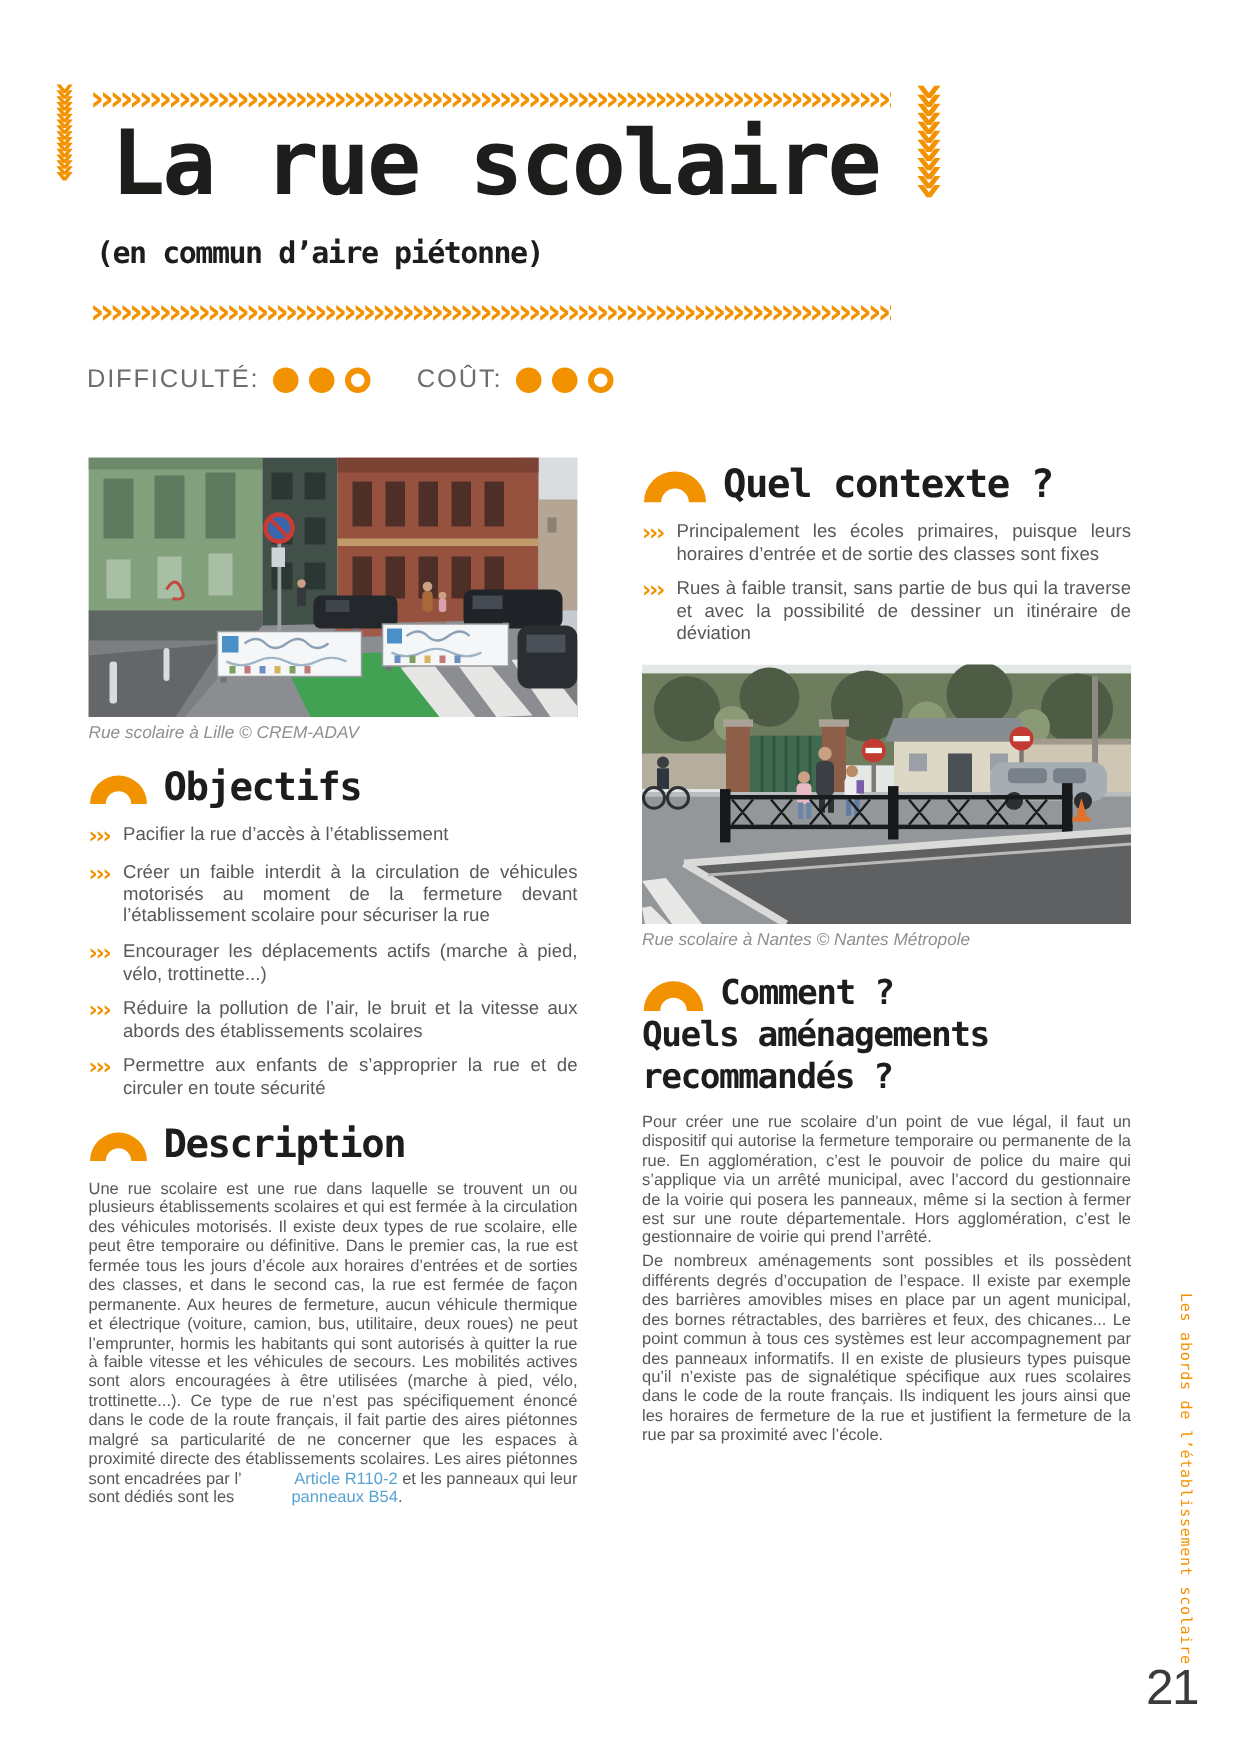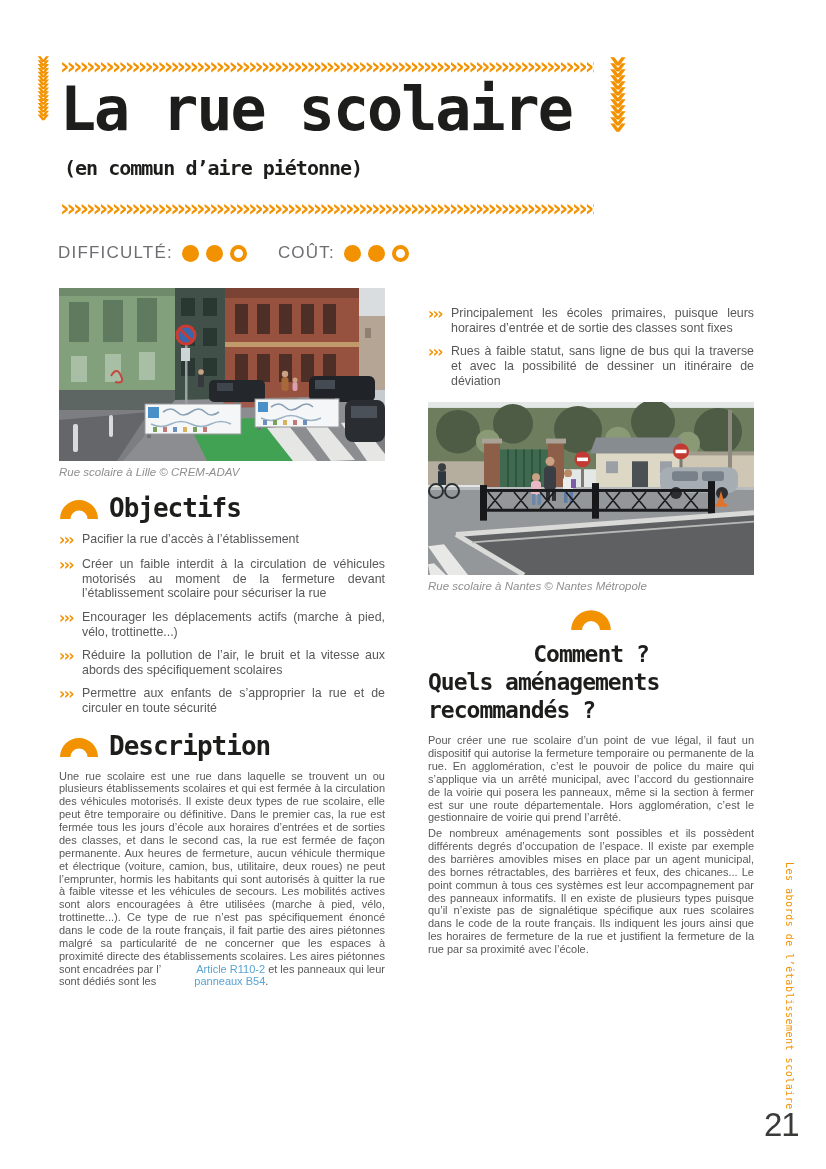--- a/index.html
+++ b/index.html
@@ -25,53 +25,53 @@
   .chev-top{top:2px;}
   .chev-bottom{bottom:6px;}
   .chev-v{
     position:absolute;top:0;height:174px;overflow:hidden;white-space:nowrap;
     color:var(--orange);font-family:"DejaVu Sans",sans-serif;font-weight:bold;
     writing-mode:vertical-rl;letter-spacing:-6px;
   }
   .chev-left{left:0;width:27px;font-size:24px;line-height:27px;}
   .chev-right{right:0;width:44px;font-size:34px;line-height:44px;letter-spacing:-8px;}
   .title{
-    position:absolute;left:30px;top:20px;margin:0;white-space:nowrap;
+    position:absolute;left:44px;top:20px;margin:0;white-space:nowrap;
     font-family:"DejaVu Sans Mono",monospace;font-weight:bold;
     font-size:60px;letter-spacing:-2px;color:var(--ink);
   }
   .subtitle{
     position:absolute;left:34px;top:102px;
     font-family:"DejaVu Sans Mono",monospace;font-weight:bold;
     font-size:20px;letter-spacing:-1px;color:var(--ink);
   }
   
   .ratings{position:absolute;left:58px;top:242px;display:flex;align-items:center;height:22px;}
   .rlabel{font-size:17px;color:var(--label);letter-spacing:1.2px;font-family:"Liberation Sans",sans-serif;text-align:right;}
   .dots{display:flex;align-items:center;margin:0 24px 0 9px;}
   .dot{width:17px;height:17px;border-radius:50%;background:var(--orange);margin-right:7px;box-sizing:border-box;}
   .dot.ring{background:#fff;border:4.5px solid var(--orange);}
   
   .col{position:absolute;width:326px;}
-  .col-left{left:59px;top:288px;}
+  .col-left{left:59px;top:305px;}
   .col-right{left:428px;top:306px;}
   .photo{display:block;width:326px;height:173px;}
   .caption{margin-top:5px;font-size:11.5px;font-style:italic;color:var(--caption);}
   h2.sec{
     display:flex;align-items:center;gap:10px;margin:15px 0 9px;
     font-family:"DejaVu Sans Mono",monospace;font-size:26px;font-weight:bold;
     color:var(--ink);letter-spacing:-1px;
   }
   .col-right h2.sec:first-child{margin-top:2px;}
   h2.multi{
     display:block;margin:15px 0 10px;
     font-family:"DejaVu Sans Mono",monospace;font-size:23px;font-weight:bold;
     color:var(--ink);letter-spacing:-1px;line-height:1.22;
   }
-  h2.multi .h2line{display:flex;align-items:center;gap:10px;flex-direction:column;}
+  h2.multi .h2line{display:flex;align-items:center;gap:10px;}
   .arc{flex:0 0 auto;display:block;}
   .blist{list-style:none;margin:0 0 2px;padding:0;}
   .blist li{display:flex;margin-bottom:9px;color:var(--body);font-size:12.4px;line-height:1.18;text-align:justify;}
   .marker{
     flex:0 0 23px;color:var(--orange);font-weight:bold;font-size:15px;
     letter-spacing:-1.5px;line-height:1;padding-top:1px;font-family:"DejaVu Sans",sans-serif;
   }
   .body{margin:0 0 3px;color:var(--body);font-size:11px;line-height:1.17;text-align:justify;}
   .link{color:var(--link);cursor:pointer;margin-left:35px;}
   
@@ -247,47 +247,53 @@
       <li>
           <span class="marker">›››</span>
           <span>Créer un faible interdit à la circulation de véhicules motorisés au moment de la fermeture devant l’établissement scolaire pour sécuriser la rue</span>
         </li>
       <li>
           <span class="marker">›››</span>
           <span>Encourager les déplacements actifs (marche à pied, vélo, trottinette...)</span>
         </li>
       <li>
           <span class="marker">›››</span>
-          <span>Réduire la pollution de l’air, le bruit et la vitesse aux abords des spécifiquement scolaires</span>
+          <span>Réduire la pollution de l’air, le bruit et la vitesse aux abords des établissements scolaires</span>
         </li>
       <li>
           <span class="marker">›››</span>
           <span>Permettre aux enfants de s’approprier la rue et de circuler en toute sécurité</span>
         </li>
     </ul>
 
     <h2 class="sec">
       <svg class="arc" width="40" height="22" viewBox="0 0 40 22">
           <path d="M1 22 A19 19 0 0 1 39 22 L28.5 22 A8.5 8.5 0 0 0 11.5 22 Z" fill="#F39200"></path>
         </svg>
       <span>Description</span>
     </h2>
     <p class="body"><span>Une rue scolaire est une rue dans laquelle se trouvent un ou plusieurs établissements scolaires et qui est fermée à la circulation des véhicules motorisés. Il existe deux types de rue scolaire, elle peut être temporaire ou définitive. Dans le premier cas, la rue est fermée tous les jours d’école aux horaires d’entrées et de sorties des classes, et dans le second cas, la rue est fermée de façon permanente. Aux heures de fermeture, aucun véhicule thermique et électrique (voiture, camion, bus, utilitaire, deux roues) ne peut l’emprunter, hormis les habitants qui sont autorisés à quitter la rue à faible vitesse et les véhicules de secours. Les mobilités actives sont alors encouragées à être utilisées (marche à pied, vélo, trottinette...). Ce type de rue n’est pas spécifiquement énoncé dans le code de la route français, il fait partie des aires piétonnes malgré sa particularité de ne concerner que les espaces à proximité directe des établissements scolaires. Les aires piétonnes sont encadrées par l’</span><span class="link">Article R110-2</span><span> et les panneaux qui leur sont dédiés sont les </span><span class="link">panneaux B54</span><span>.</span></p>
   </div>
 
   <div class="col col-right">
 
+    <h2 class="sec">
+      <svg class="arc" width="44" height="24" viewBox="0 0 40 22">
+          <path d="M1 22 A19 19 0 0 1 39 22 L28.5 22 A8.5 8.5 0 0 0 11.5 22 Z" fill="#F39200"></path>
+        </svg>
+      <span>Quel contexte ?</span>
+    </h2>
     <ul class="blist">
       <li>
           <span class="marker">›››</span>
           <span>Principalement les écoles primaires, puisque leurs horaires d’entrée et de sortie des classes sont fixes</span>
         </li>
       <li>
           <span class="marker">›››</span>
-          <span>Rues à faible statut, sans ligne de bus qui la traverse et avec la possibilité de dessiner un itinéraire de déviation</span>
+          <span>Rues à faible transit, sans partie de bus qui la traverse et avec la possibilité de dessiner un itinéraire de déviation</span>
         </li>
     </ul>
 
     <svg class="photo" viewBox="0 0 326 175" preserveAspectRatio="none" style="margin-top:14px" role="img">
       <rect width="326" height="175" fill="#e3e7e6"></rect>
 
       <rect x="0" y="6" width="326" height="62" fill="#6e7d5d"></rect>
       <g fill="#4e5c46">
         <circle cx="30" cy="30" r="22"></circle>
           <circle cx="85" cy="22" r="20"></circle>

